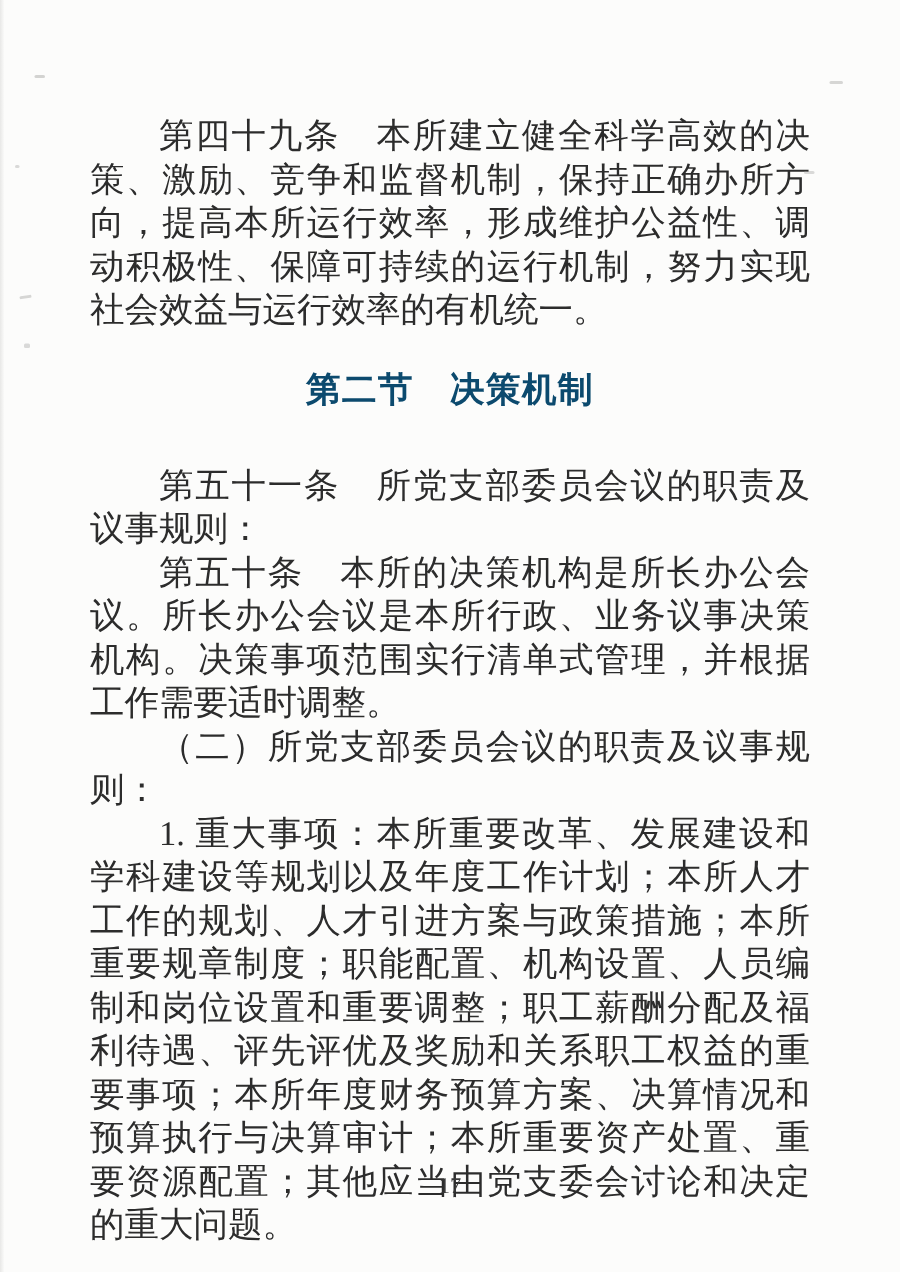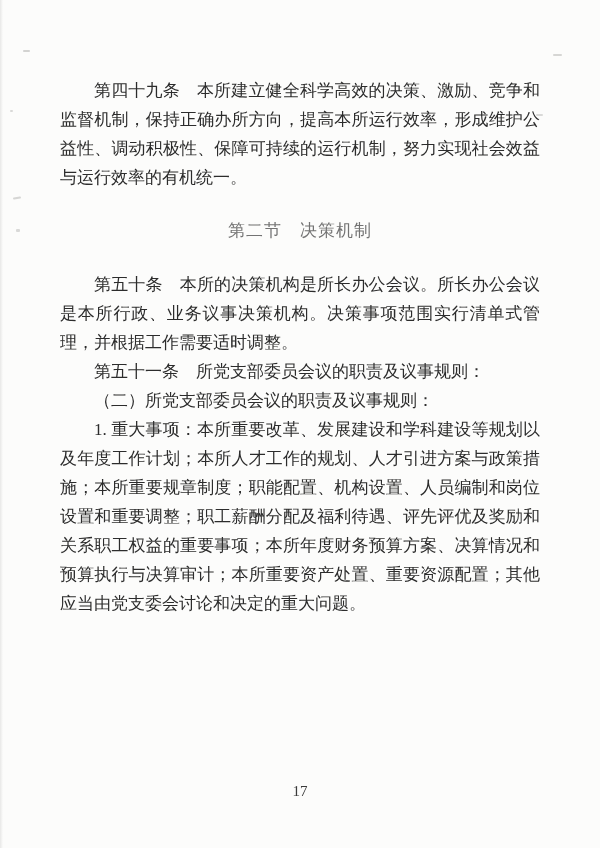--- a/index.html
+++ b/index.html
@@ -24,36 +24,36 @@
   }
   .text-block {
     position: absolute;
     left: 60px;
     top: 76px;
     width: 480px;
     color: #2c2c2c;
   }
   .text-block p {
     margin: 0;
-    font-size: 17px;
+    font-size: 23px;
     line-height: 29px;
     text-align: justify;
     text-align-last: left;
     text-indent: 2em;
     word-break: break-all;
   }
   .text-block p.heading {
-    font-weight: normal;
+    font-weight: bold;
     text-align: center;
     text-align-last: center;
     text-indent: 0;
     margin-top: 24px;
-    margin-bottom: 25px;
+    margin-bottom: 35px;
     letter-spacing: 1px;
-    color: #737373;
+    color: #0c4a6e;
   }
   .page-number {
     position: absolute;
     left: 0;
     top: 783px;
     width: 600px;
     text-align: center;
     font-size: 15px;
     color: #3a3a3a;
     font-family: "Liberation Serif", "DejaVu Serif", serif;
@@ -68,22 +68,22 @@
 </head>
 <body>
 
 <div class="page">
 
   <div class="edge-shade"></div>
 
   <div class="text-block">
     <p class="body">第四十九条　本所建立健全科学高效的决策、激励、竞争和监督机制，保持正确办所方向，提高本所运行效率，形成维护公益性、调动积极性、保障可持续的运行机制，努力实现社会效益与运行效率的有机统一。</p>
     <p class="heading">第二节　决策机制</p>
+    <p class="body">第五十一条　所党支部委员会议的职责及议事规则：</p>
     <p class="body">第五十条　本所的决策机构是所长办公会议。所长办公会议是本所行政、业务议事决策机构。决策事项范围实行清单式管理，并根据工作需要适时调整。</p>
-    <p class="body">第五十一条　所党支部委员会议的职责及议事规则：</p>
     <p class="body">（二）所党支部委员会议的职责及议事规则：</p>
     <p class="body">1. 重大事项：本所重要改革、发展建设和学科建设等规划以及年度工作计划；本所人才工作的规划、人才引进方案与政策措施；本所重要规章制度；职能配置、机构设置、人员编制和岗位设置和重要调整；职工薪酬分配及福利待遇、评先评优及奖励和关系职工权益的重要事项；本所年度财务预算方案、决算情况和预算执行与决算审计；本所重要资产处置、重要资源配置；其他应当由党支委会讨论和决定的重大问题。</p>
   </div>
 
   <div class="page-number">17</div>
 
   <div class="speck" style="left:23px; top:50px;  width:7px; height:2px; opacity:0.55;"></div>
   <div class="speck" style="left:10px; top:110px; width:3px; height:2px; opacity:0.45;"></div>
   <div class="speck" style="left:13px; top:197px; width:8px; height:2px; opacity:0.5; transform:rotate(-8deg);"></div>
   <div class="speck" style="left:16px; top:229px; width:4px; height:3px; opacity:0.45;"></div>

